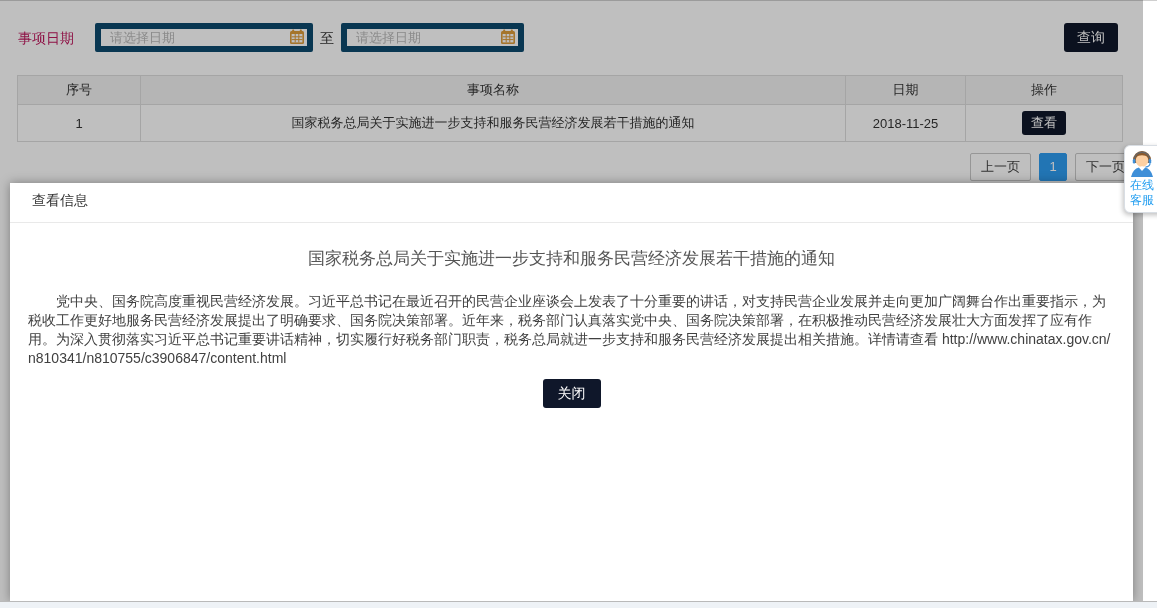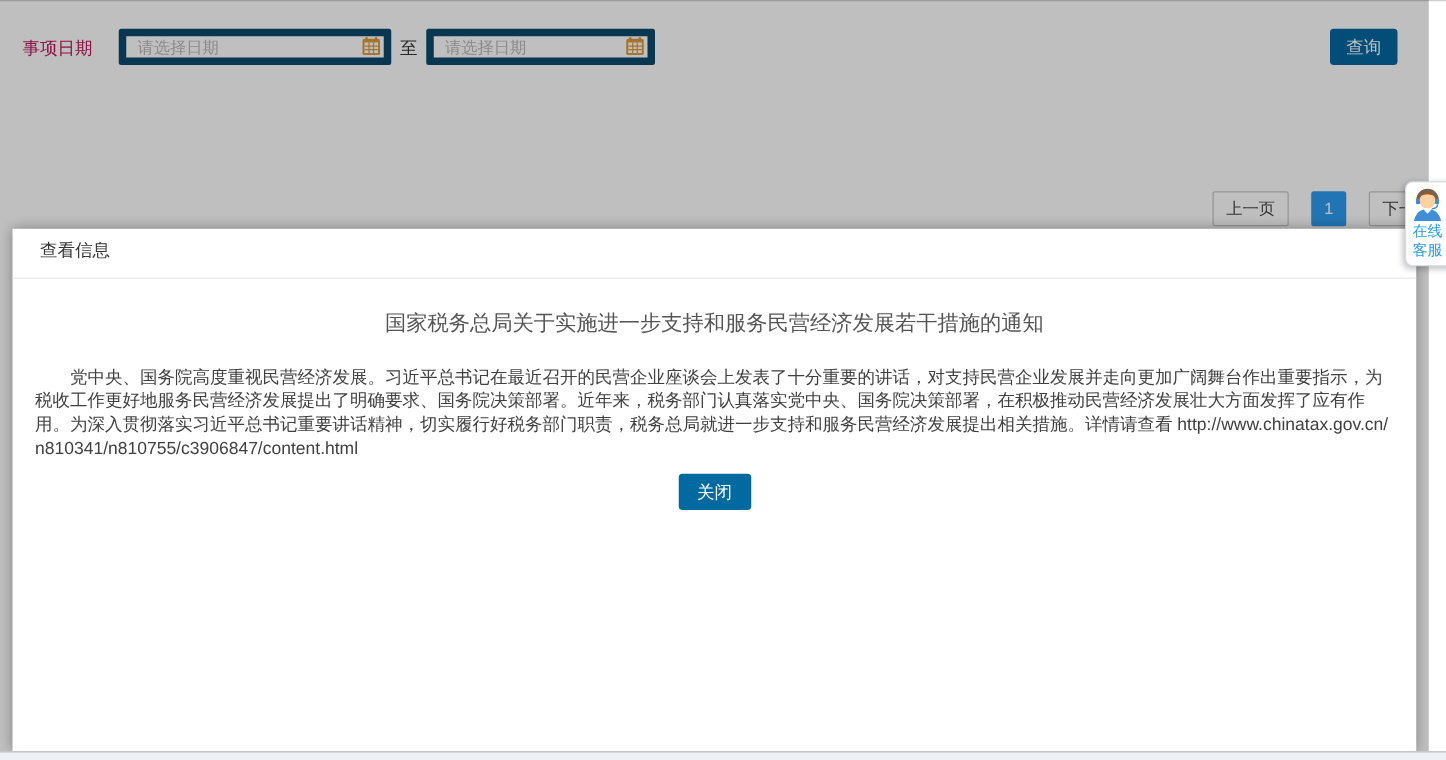--- a/index.html
+++ b/index.html
@@ -24,34 +24,34 @@
   }
   .date-input::placeholder { color: #b9b9b9; }
   #date-from { left: 95px; width: 218px; }
   #date-to   { left: 341px; width: 183px; }
   .cal-icon { position: absolute; top: 28px; width: 16px; height: 16px; cursor: pointer; }
   #cal-from { left: 289px; }
   #cal-to   { left: 500px; }
   .to-sep { position: absolute; left: 320px; top: 29px; font-size: 14px; color: #333; }
 
   .btn-primary {
-    background: #0369a1; color: #fff; border: none; border-radius: 3px;
+    background: #0f172a; color: #fff; border: none; border-radius: 3px;
     font-size: 13px; cursor: pointer; text-align: center;
     font-family: "Liberation Sans", "DejaVu Sans", sans-serif;
   }
   .query-btn { position: absolute; left: 1064px; top: 22px; width: 54px; height: 29px; font-size: 14px; }
 
   table.items { position: absolute; left: 17px; top: 74px; width: 1105px; border-collapse: collapse; table-layout: fixed; }
   table.items th, table.items td { border: 1px solid #dcdcdc; text-align: center; font-weight: 400; }
   table.items th { background: #f2f2f2; height: 29px; font-size: 13px; color: #333; }
   table.items td { background: #fff; height: 37px; font-size: 13px; color: #333; }
   .col-idx { width: 123px; } .col-name { width: 705px; } .col-date { width: 120px; } .col-op { width: 157px; }
   .view-btn { width: 44px; height: 24px; font-size: 13px; }
 
-  .pagination { position: absolute; top: 152px; left: 970px; height: 28px; display: flex; gap: 18px; }
+  .pagination { position: absolute; top: 152px; left: 970px; height: 28px; display: flex; gap: 8px; }
   .page-btn {
     height: 28px; padding: 0 10px; background: #fff; border: 1px solid #c8c8c8;
     border-radius: 2px; font-size: 13px; color: #444; line-height: 26px; cursor: pointer; text-align: center;
   }
   .page-btn.current { background: #2e9cf0; border-color: #2e9cf0; color: #fff; width: 28px; padding: 0; }
 
   
   .overlay { position: absolute; left: 0; top: 0; width: 1143px; height: 601px; background: rgba(0,0,0,0.25); z-index: 10; }
 
   
@@ -106,20 +106,40 @@
   <svg id="cal-to" class="cal-icon" viewBox="0 0 16 16">
     <rect x="1" y="2" width="14" height="13" rx="1.5" fill="#dd9c3a"></rect>
     <rect x="3.2" y="0.6" width="2" height="3.4" rx="0.8" fill="#dd9c3a"></rect>
     <rect x="10.8" y="0.6" width="2" height="3.4" rx="0.8" fill="#dd9c3a"></rect>
     <rect x="2.6" y="5" width="10.8" height="8.4" fill="#fff"></rect>
     <path d="M2.6 7.8 h10.8 M2.6 10.6 h10.8 M6.2 5 v8.4 M9.8 5 v8.4" stroke="#dd9c3a" stroke-width="1" fill="none"></path>
   </svg>
 
   <button class="btn-primary query-btn">查询</button>
 
+  <table class="items">
+    <thead>
+      <tr>
+        <th class="col-idx">序号</th>
+        <th class="col-name">事项名称</th>
+        <th class="col-date">日期</th>
+        <th class="col-op">操作</th>
+      </tr>
+    </thead>
+    <tbody>
+      <tr>
+        <td>1</td>
+        <td>国家税务总局关于实施进一步支持和服务民营经济发展若干措施的通知</td>
+        <td>2018-11-25</td>
+        <td>
+          <button class="btn-primary view-btn">查看</button>
+        </td>
+      </tr>
+    </tbody>
+  </table>
 
   <div class="pagination">
     <div class="page-btn">上一页</div>
     <div class="page-btn current">1</div>
     <div class="page-btn">下一页</div>
   </div>
 </div>
 
 <div class="overlay"></div>
 

